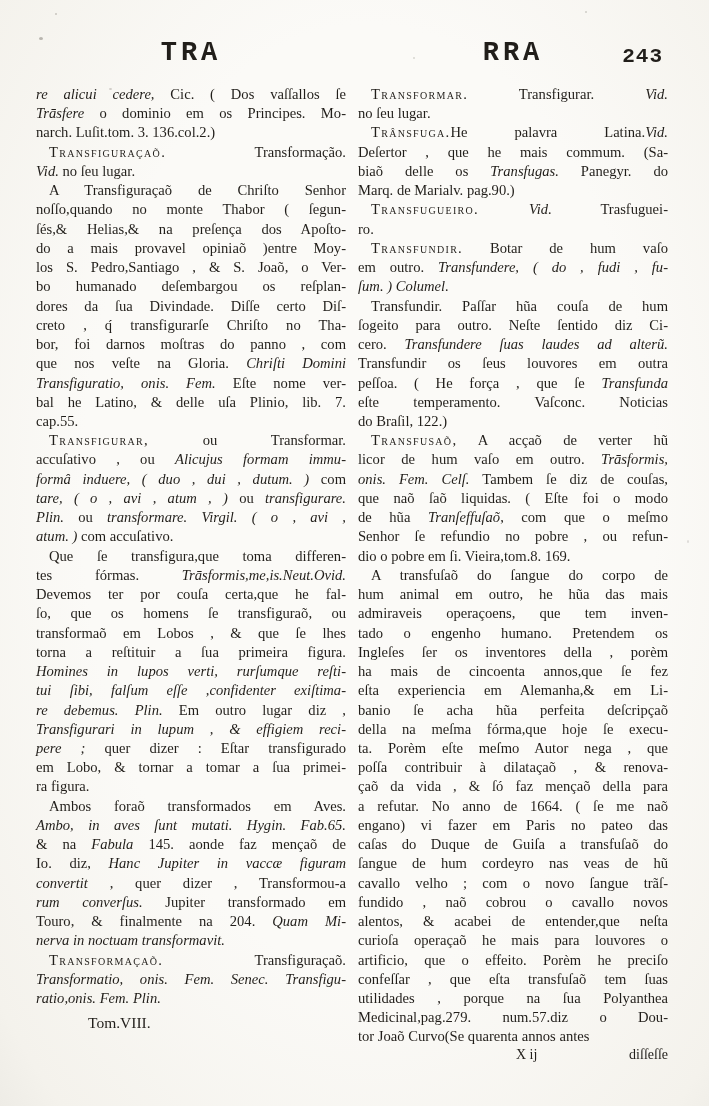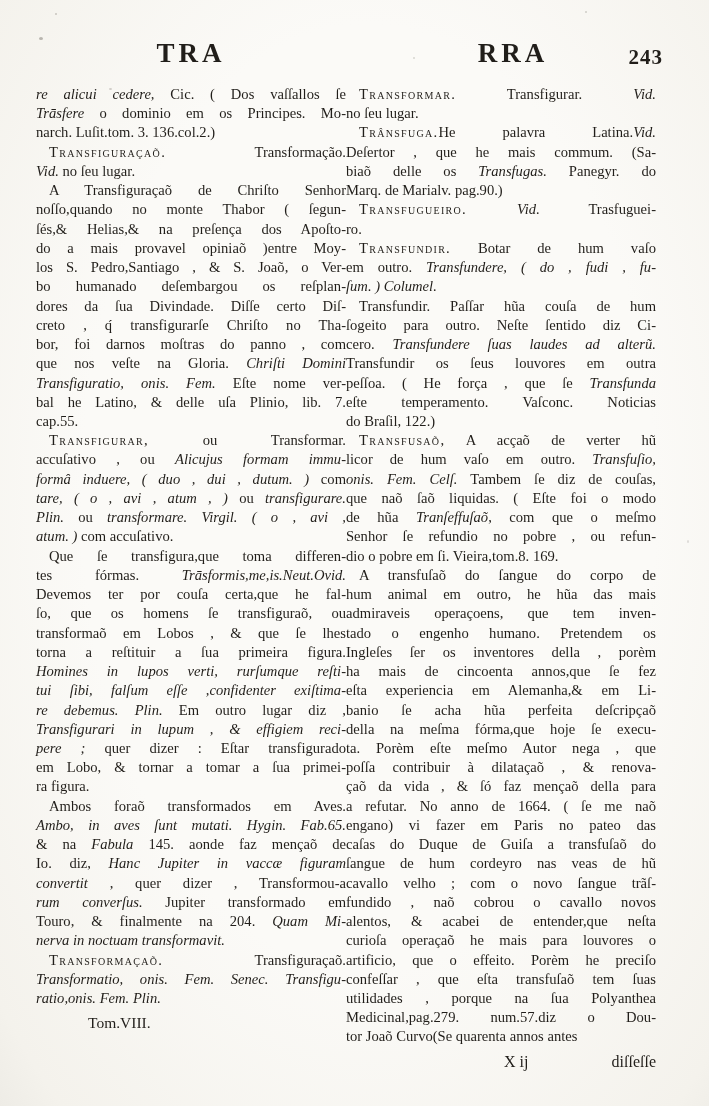--- a/index.html
+++ b/index.html
@@ -4,42 +4,42 @@
 <title>Dictionary page scan</title>
 <style>
   html,body{margin:0;padding:0;}
   body{width:709px;height:1106px;overflow:hidden;background:#eceae5;}
   .page{
     position:relative;width:709px;height:1106px;
     background:radial-gradient(ellipse at 52% 45%, #fbfaf7 55%, #f4f2ec 92%, #eeece6 100%);
     font-family:"Liberation Serif","DejaVu Serif",serif;
     color:#211e1a;
   }
-  .running-head{position:absolute;top:38px;left:0;width:709px;height:40px;}
+  .running-head{position:absolute;top:38px;left:0;width:709px;height:40px;font-family:Liberation Mono, monospace;}
   .rh-title{
     position:absolute;top:0;font-size:27px;font-weight:bold;letter-spacing:4px;
     width:310px;text-align:center;
   }
   .rh-left{left:36px;}
   .rh-right{left:358px;}
   .page-num{position:absolute;top:7px;right:46px;font-size:21px;font-weight:bold;letter-spacing:1px;}
-  .cols{position:absolute;left:36px;top:85px;display:flex;}
+  .cols{position:absolute;left:36px;top:85px;display:flex;gap:12px;}
   .col{width:310px;}
   .line{
     font-size:14.6px;line-height:19.24px;height:19.24px;
     text-align:justify;text-align-last:justify;
     overflow:visible;
   }
   .line.end{text-align-last:left;}
   .line.ind{text-indent:13px;}
   .r{font-style:normal;}
   .i{font-style:italic;}
   .sc{font-variant:small-caps;letter-spacing:1.3px;}
   .sig-left{margin-top:6px;padding-left:52px;font-size:15.5px;}
-  .sig-right{margin-top:6px;display:flex;font-size:16px;}
+  .sig-right{margin-top:0;display:flex;font-size:14px;}
   .sig-mark{margin-left:158px;}
   .catchword{margin-left:auto;}
   .speck{position:absolute;border-radius:50%;background:#6f6a62;}
 </style>
 </head>
 <body>
 
 <div class="page">
 
   <div class="running-head">
@@ -116,21 +116,21 @@
           <div class="line"><span class="r">em outro. </span><span class="i">Transfundere, ( do , fudi , fu-</span></div>
           <div class="line end"><span class="i">ſum. ) Columel.</span></div>
           <div class="line ind"><span class="r">Transfundir. Paſſar hũa couſa de hum</span></div>
           <div class="line"><span class="r">ſogeito para outro. Neſte ſentido diz Ci-</span></div>
           <div class="line"><span class="r">cero. </span><span class="i">Transfundere ſuas laudes ad alterũ.</span></div>
           <div class="line"><span class="r">Transfundir os ſeus louvores em outra</span></div>
           <div class="line"><span class="r">peſſoa. ( He força , que ſe </span><span class="i">Transfunda</span></div>
           <div class="line"><span class="r">eſte temperamento. Vaſconc. Noticias</span></div>
           <div class="line end"><span class="r">do Braſil, 122.)</span></div>
           <div class="line ind"><span class="sc">Transfusaõ,</span><span class="r"> A acçaõ de verter hũ</span></div>
-          <div class="line"><span class="r">licor de hum vaſo em outro. </span><span class="i">Transfuſio,</span></div>
+          <div class="line"><span class="r">licor de hum vaſo em outro. </span><span class="i">Trāsformis,</span></div>
           <div class="line"><span class="i">onis. Fem. Celſ. </span><span class="r">Tambem ſe diz de couſas,</span></div>
           <div class="line"><span class="r">que naõ ſaõ liquidas. ( Eſte foi o modo</span></div>
           <div class="line"><span class="r">de hũa </span><span class="i">Tranſeffuſaõ</span><span class="r">, com que o meſmo</span></div>
           <div class="line"><span class="r">Senhor ſe refundio no pobre , ou refun-</span></div>
           <div class="line end"><span class="r">dio o pobre em ſi. Vieira,tom.8. 169.</span></div>
           <div class="line ind"><span class="r">A transfuſaõ do ſangue do corpo de</span></div>
           <div class="line"><span class="r">hum animal em outro, he hũa das mais</span></div>
           <div class="line"><span class="r">admiraveis operaçoens, que tem inven-</span></div>
           <div class="line"><span class="r">tado o engenho humano. Pretendem os</span></div>
           <div class="line"><span class="r">Ingleſes ſer os inventores della , porèm</span></div>

